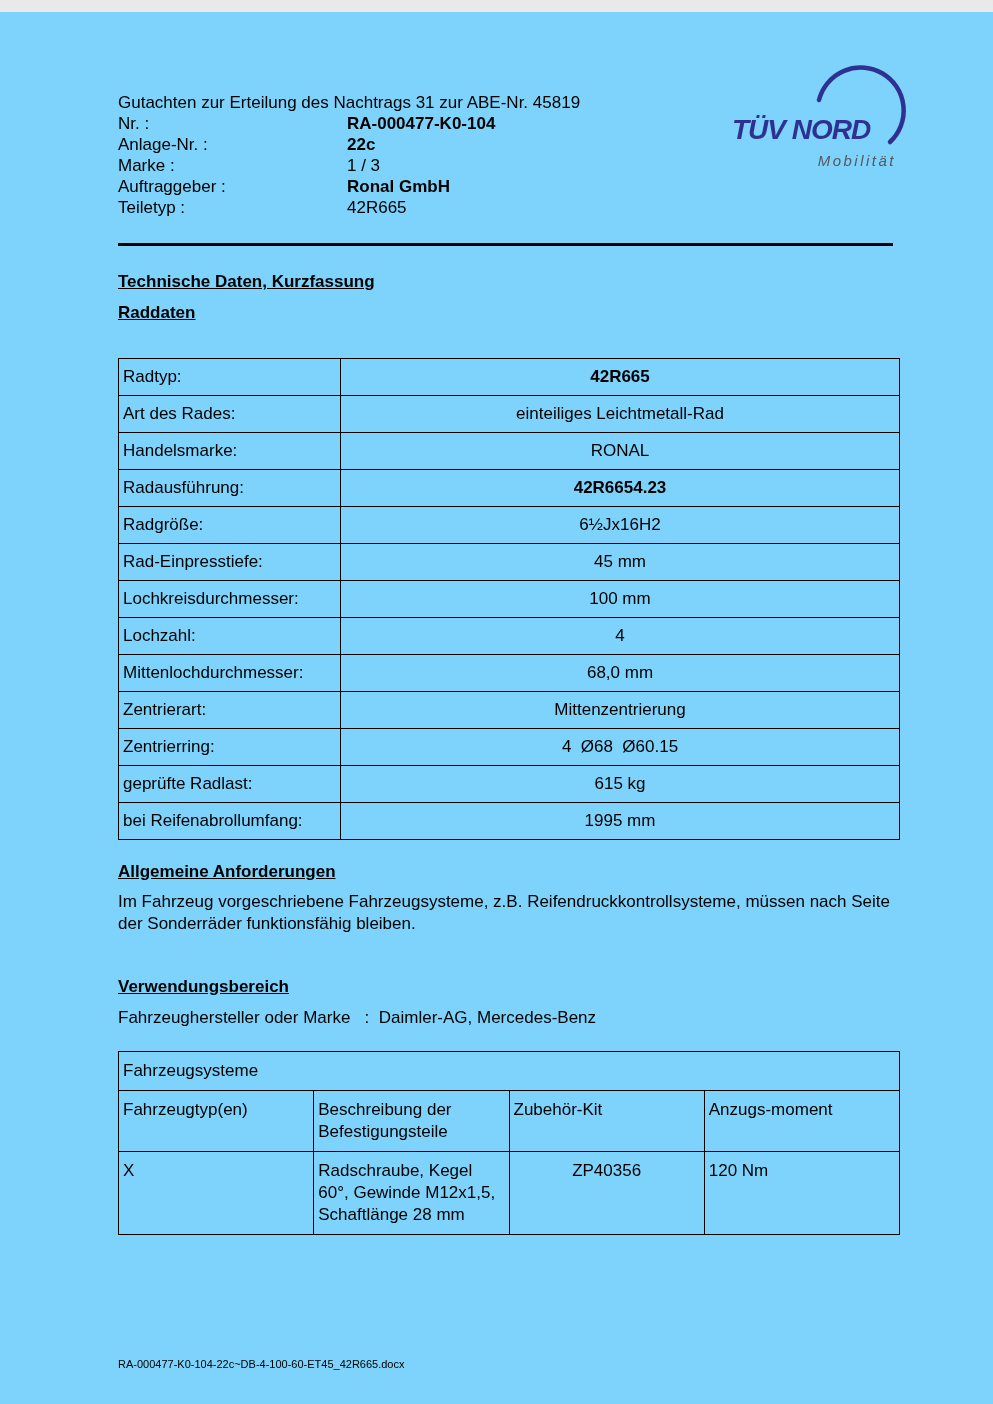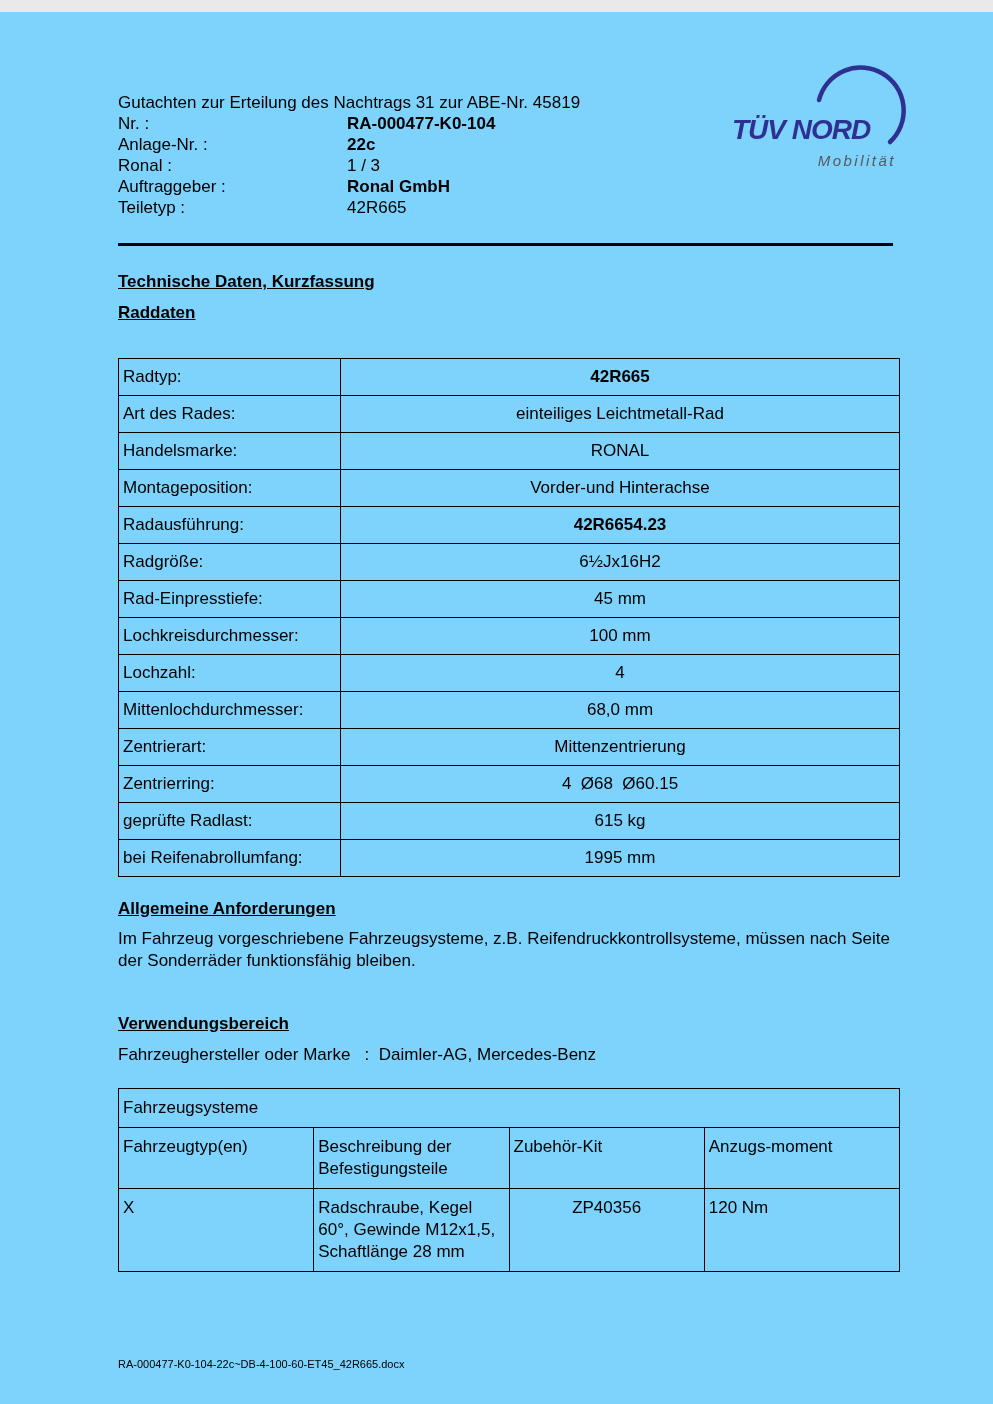--- a/index.html
+++ b/index.html
@@ -82,21 +82,21 @@
   <div class="content">
 
     <div class="header">
       <div class="header-title">Gutachten zur Erteilung des Nachtrags 31 zur ABE-Nr. 45819</div>
 
       <div class="fields-grid">
         <div>Nr. :</div>
         <div class="bold">RA-000477-K0-104</div>
         <div>Anlage-Nr. :</div>
         <div class="bold">22c</div>
-        <div>Ronal :</div>
+        <div>Marke :</div>
         <div>1 / 3</div>
         <div>Auftraggeber :</div>
         <div class="bold">Ronal GmbH</div>
         <div>Teiletyp :</div>
         <div>42R665</div>
       </div>
 
       <div class="logo">
         <svg width="192" height="128" viewBox="0 0 192 128">
           <path d="M 93 42 A 43 43 0 1 1 164 84" fill="none" stroke="#2e3192" stroke-width="4.5" stroke-linecap="round"></path>
@@ -119,24 +119,20 @@
         </tr>
         <tr>
           <td class="c-label">Art des Rades:</td>
           <td class="c-value">einteiliges Leichtmetall-Rad</td>
         </tr>
         <tr>
           <td class="c-label">Handelsmarke:</td>
           <td class="c-value">RONAL</td>
         </tr>
         <tr>
-          <td class="c-label">Montageposition:</td>
-          <td class="c-value">Vorder-und Hinterachse</td>
-        </tr>
-        <tr>
           <td class="c-label">Radausführung:</td>
           <td class="c-value bold">42R6654.23</td>
         </tr>
         <tr>
           <td class="c-label">Radgröße:</td>
           <td class="c-value">6½Jx16H2</td>
         </tr>
         <tr>
           <td class="c-label">Rad-Einpresstiefe:</td>
           <td class="c-value">45 mm</td>

